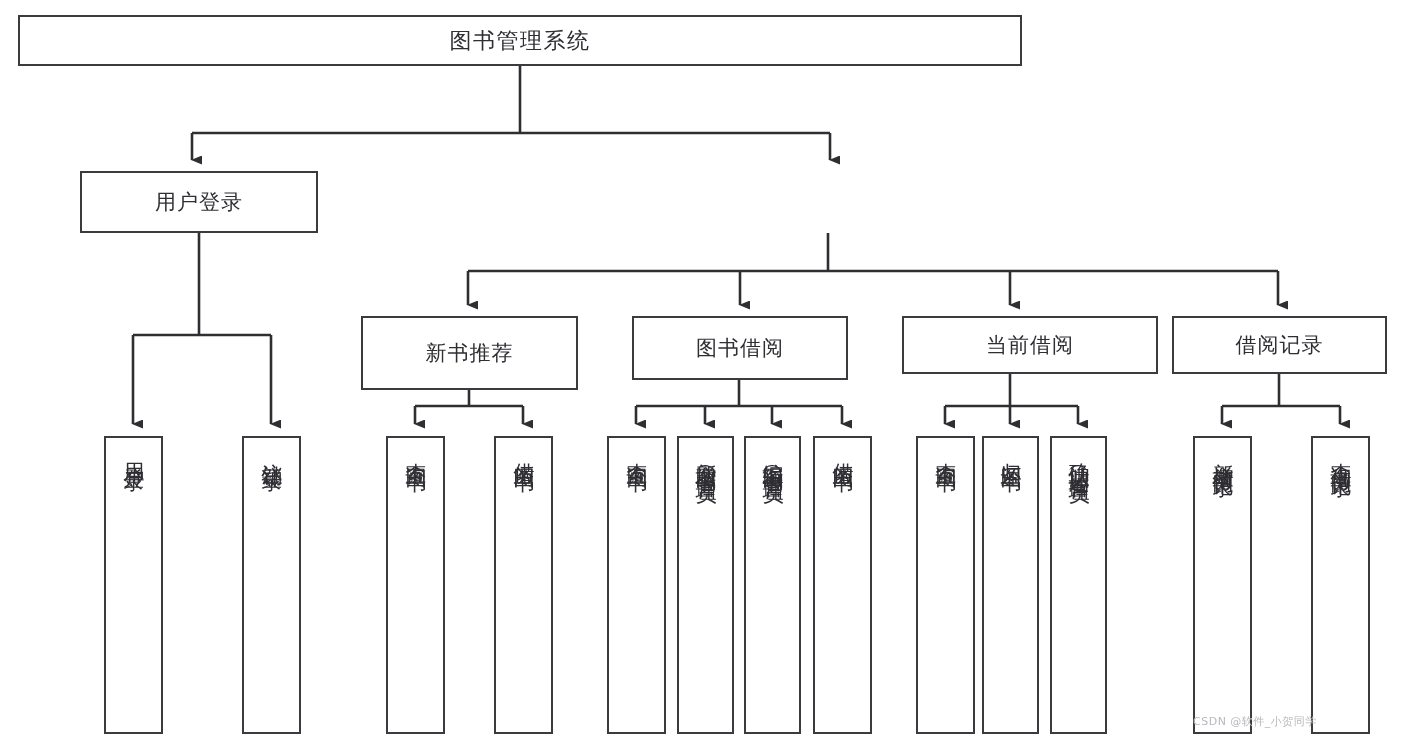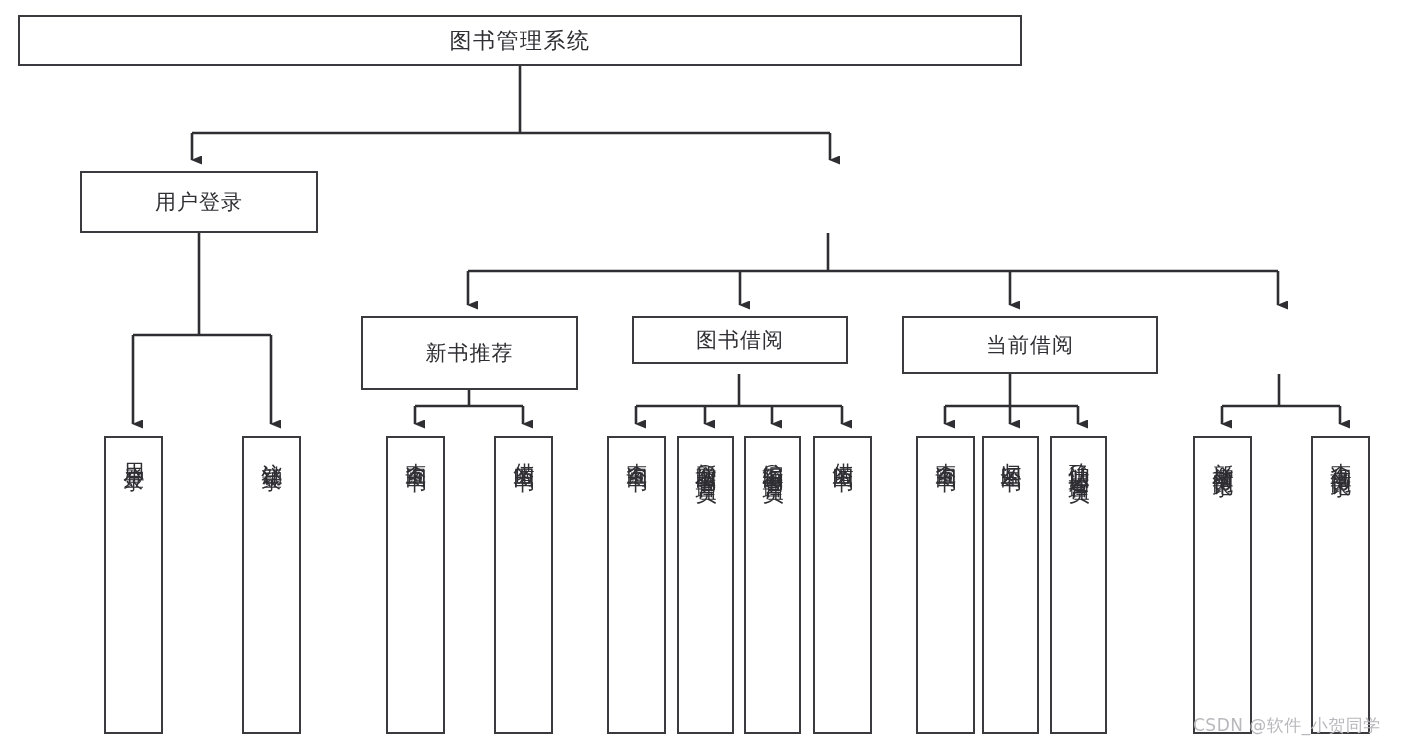--- a/index.html
+++ b/index.html
@@ -61,21 +61,21 @@
     writing-mode: vertical-rl;
     text-orientation: upright;
     font-size: 21px;
     letter-spacing: 3px;
     line-height: 1;
     white-space: nowrap;
   }
   .watermark {
     position: absolute;
     color: #b9b9bd;
-    font-size: 17px;
+    font-size: 11px;
     letter-spacing: 0.5px;
     white-space: nowrap;
     user-select: none;
   }
 </style>
 </head>
 <body>
 
 <div id="canvas">
 
@@ -136,26 +136,29 @@
     <span class="label">图书管理系统</span>
   </div>
 
   <div class="node horiz" style="left:80px; top:171px; width:238px; height:62px;">
     <span class="label">用户登录</span>
   </div>
 
   <div class="node horiz" style="left:361px; top:316px; width:217px; height:74px;">
     <span class="label">新书推荐</span>
   </div>
-  <div class="node horiz" style="left:632px; top:316px; width:216px; height:48px;">
+  <div class="node horiz" style="left:632px; top:316px; width:216px; height:64px;">
     <span class="label">图书借阅</span>
   </div>
   <div class="node horiz" style="left:902px; top:316px; width:256px; height:58px;">
     <span class="label">当前借阅</span>
   </div>
+  <div class="node horiz" style="left:1172px; top:316px; width:215px; height:58px;">
+    <span class="label">借阅记录</span>
+  </div>
 
   <div class="node vert" style="left:104px; top:436px; width:59px; height:298px;">
     <span class="label">用户登录</span>
   </div>
   <div class="node vert" style="left:242px; top:436px; width:59px; height:298px;">
     <span class="label">注销登录</span>
   </div>
 
   <div class="node vert" style="left:386px; top:436px; width:59px; height:298px;">
     <span class="label">查询图书</span>

